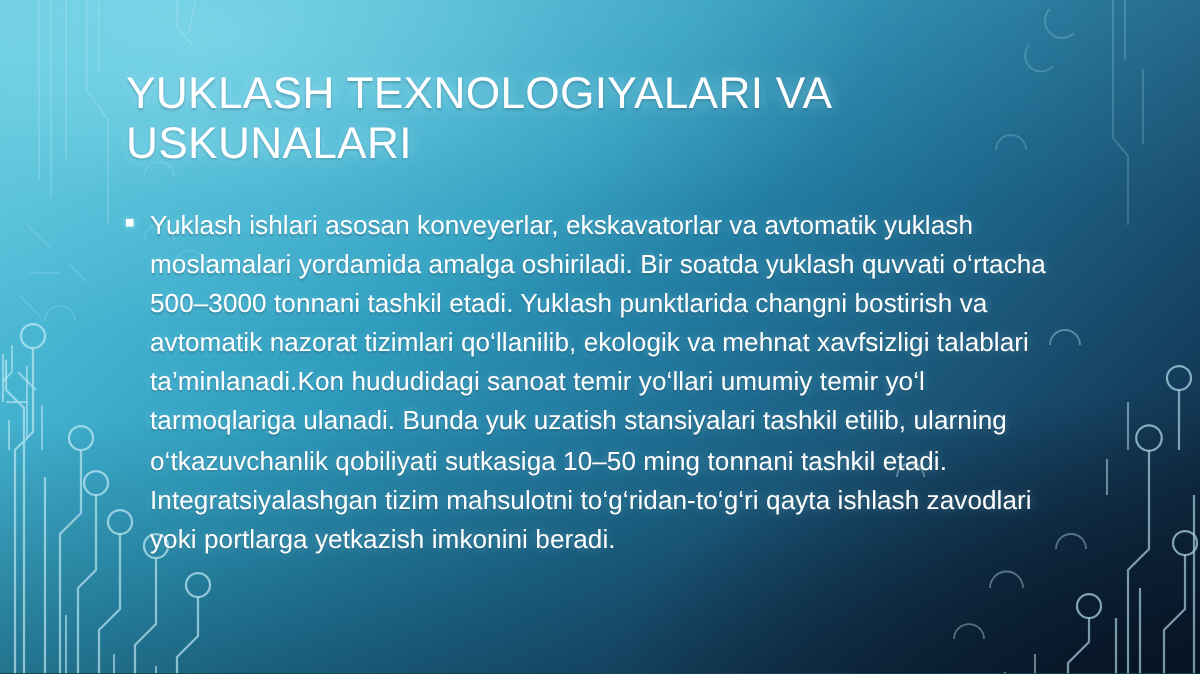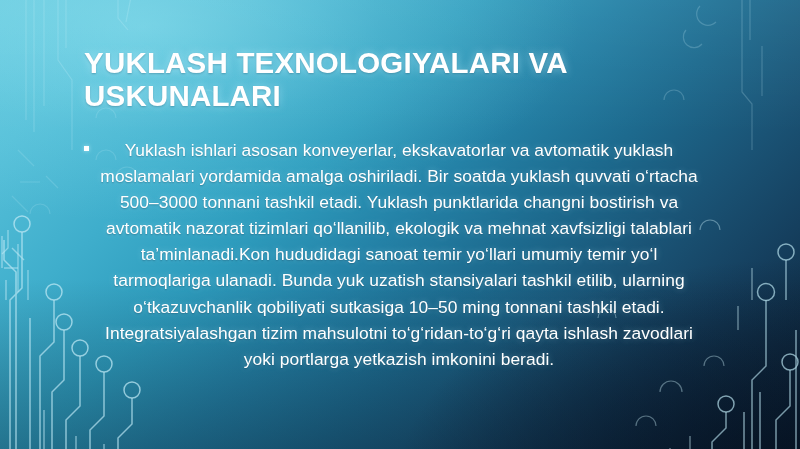--- a/index.html
+++ b/index.html
@@ -70,21 +70,21 @@
   
   .content {
     position: absolute;
     left: 84px;
     top: 46px;
     width: 632px;
   }
   .slide-title {
     color: #FFFFFF;
     font-size: 29.5px;
-    font-weight: 700;
+    font-weight: 400;
     line-height: 33px;
     letter-spacing: 0.2px;
     margin: 0 0 0 0;
     text-shadow: 0 0 9px rgba(190,240,255,0.55),
                  0 1px 2px rgba(10,60,85,0.35);
     white-space: pre-line;
   }
   .body-block {
     margin-top: 25px;
     display: flex;
@@ -102,21 +102,20 @@
   .body-text {
     color: #FFFFFF;
     font-size: 17.4px;
     font-weight: 400;
     line-height: 26.1px;
     letter-spacing: 0.05px;
     text-shadow: 0 0 6px rgba(175,235,252,0.40),
                  0 1px 1.5px rgba(8,45,70,0.35);
     margin: 0;
     max-width: 598px;
-    text-align: center;
   }
 </style>
 </head>
 <body>
 
 <div id="slide">
 
   <div class="bg-base"></div>
   <div class="bg-sheen"></div>
   <div class="bg-deep"></div>

